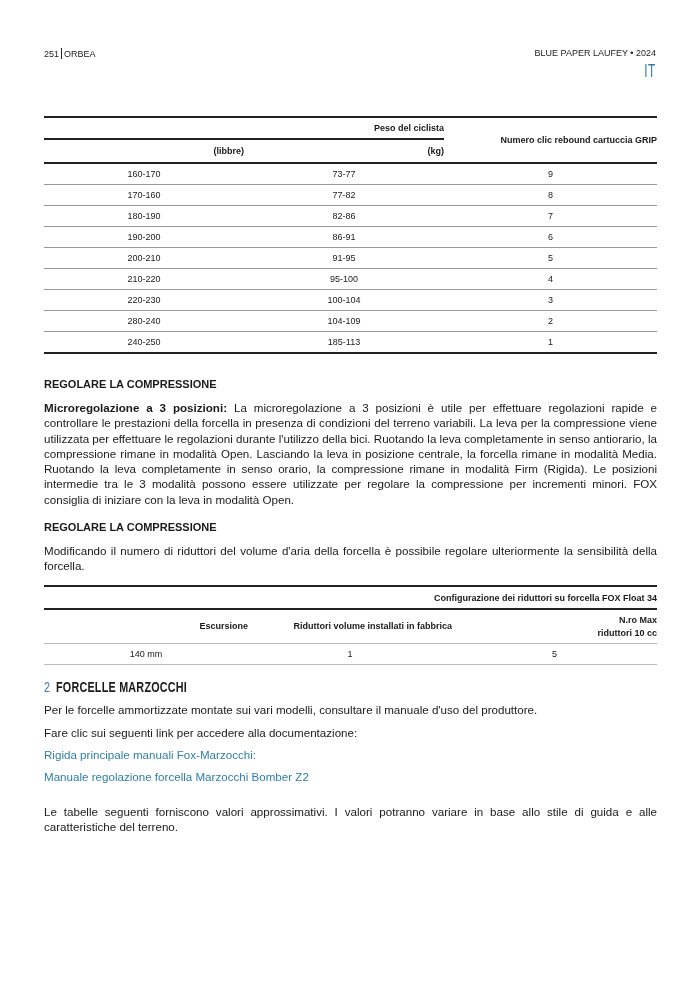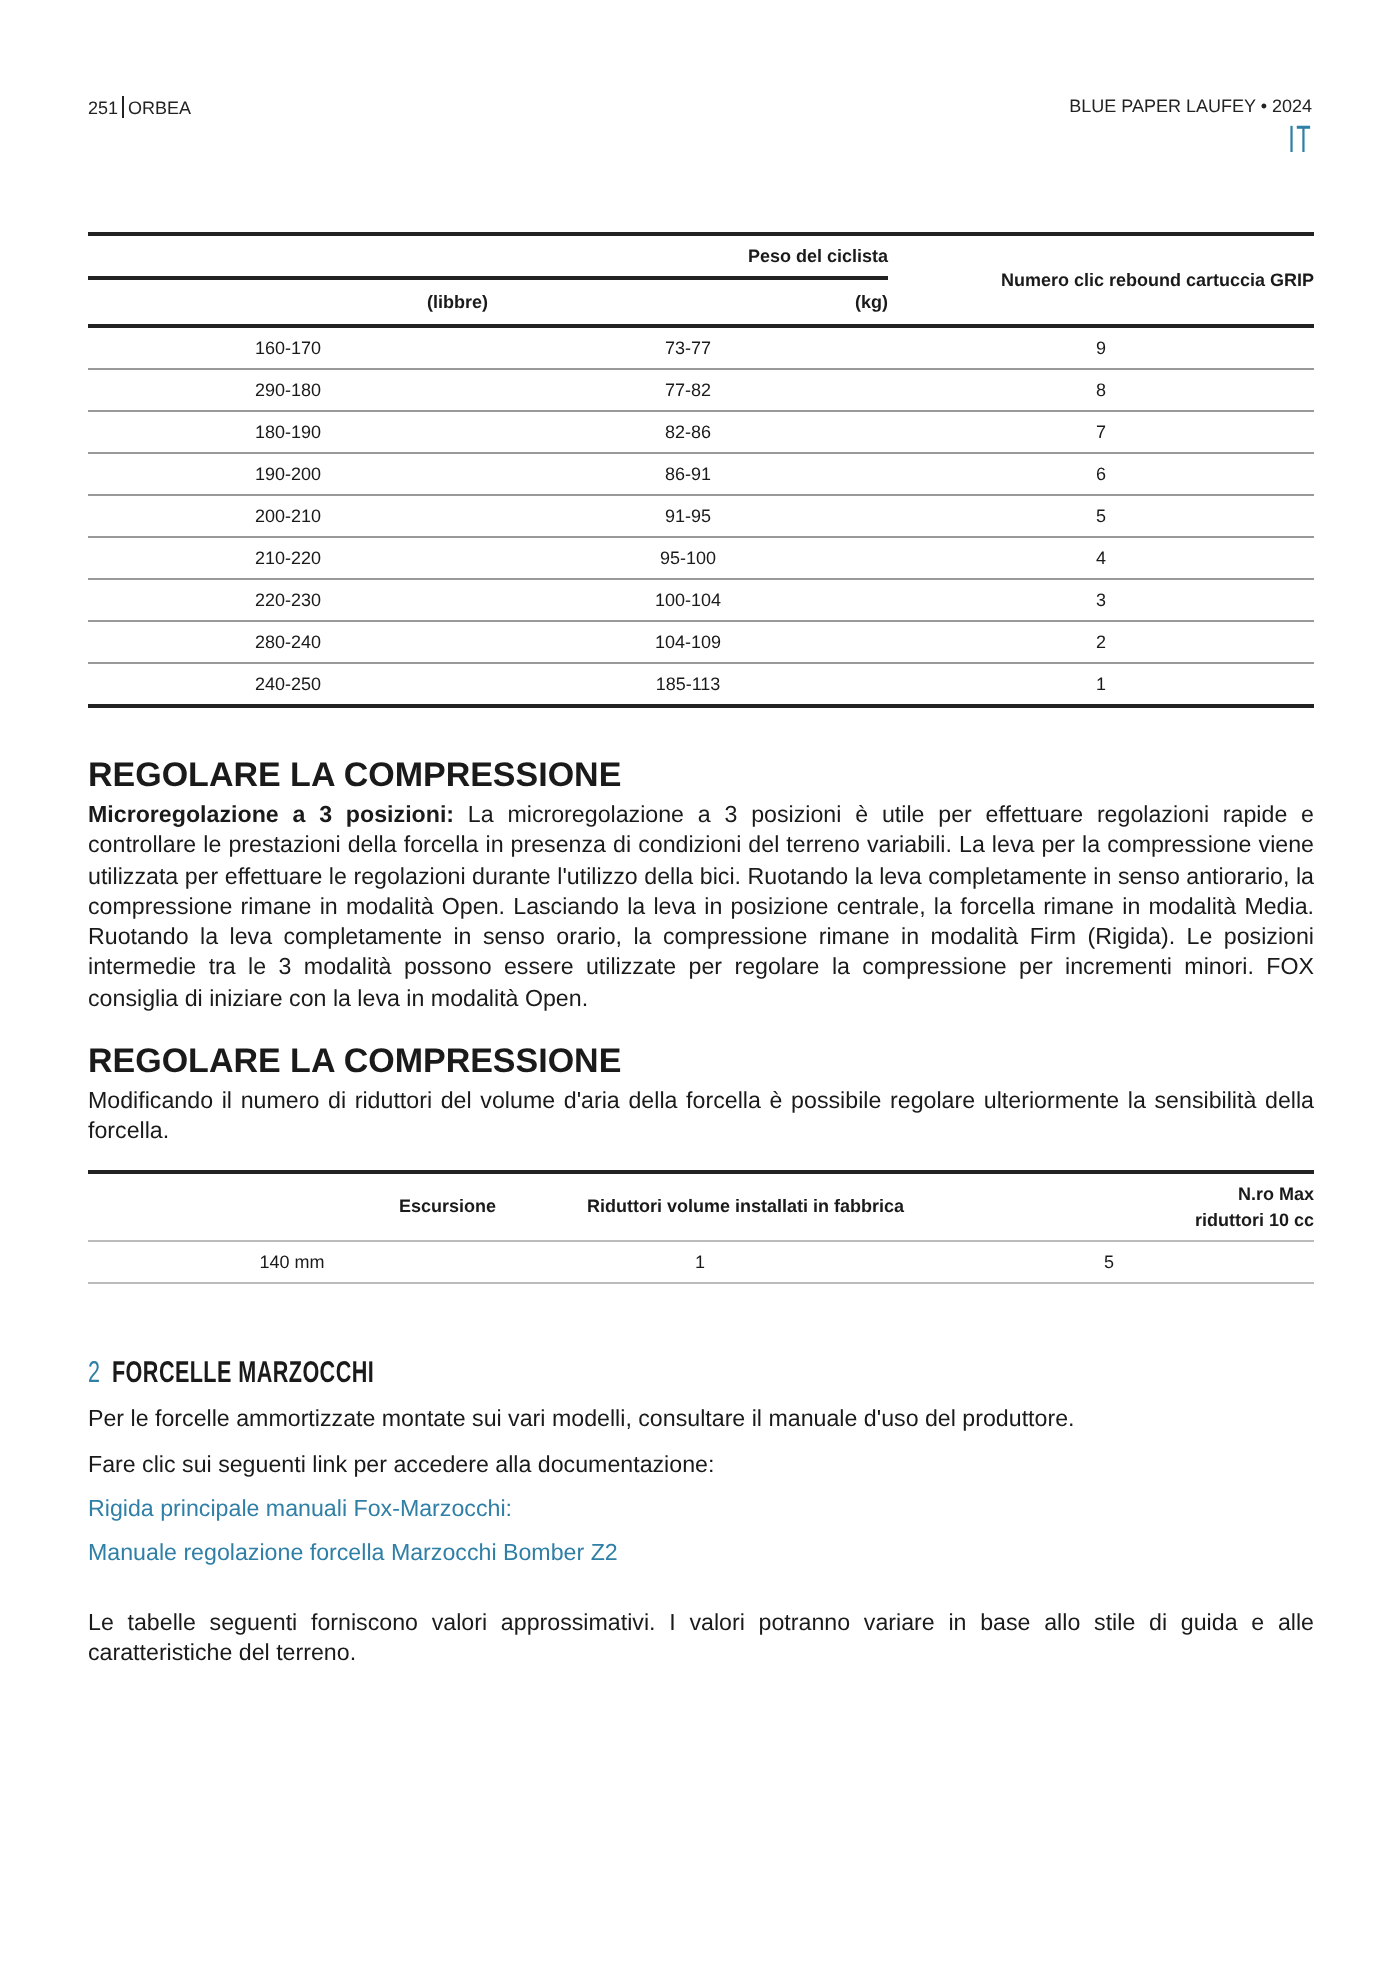--- a/index.html
+++ b/index.html
@@ -15,21 +15,21 @@
   th { font-weight: bold; text-align: right; }
 
   #t1 { top: 116px; border-top: 2px solid #222; }
   #t1 .h1 th { height: 20px; }
   #t1 .h2 th { height: 22px; border-top: 2px solid #222; }
   #t1 tr.body td { height: 20px; border-bottom: 1px solid #999; }
   #t1 tr.body:first-of-type td { }
   #t1 thead { border-bottom: 2px solid #222; }
   #t1 tbody tr:last-child td { border-bottom: 2px solid #222; }
 
-  .sec-title { position: absolute; left: 44px; font-size: 17px; font-weight: bold; color: #1a1a1a; }
+  .sec-title { position: absolute; left: 44px; font-size: 11px; font-weight: bold; color: #1a1a1a; }
   .para { position: absolute; left: 44px; width: 613px; font-size: 11.6px; line-height: 15.3px; text-align: justify; color: #1a1a1a; }
   .para b { font-weight: bold; }
 
   #t2 { top: 585px; border-top: 2px solid #222; }
   #t2 .cap th { height: 21px; border-bottom: 2px solid #222; }
   #t2 .hd th { height: 33px; border-bottom: 1px solid #bbb; line-height: 13px; }
   #t2 tbody td { height: 20px; border-bottom: 1px solid #bbb; }
 
   .h2title { position: absolute; left: 44px; top: 678px; font-size: 15px; font-weight: bold; letter-spacing: 0.3px; transform: scaleX(0.72); transform-origin: left top; white-space: nowrap; }
   .h2title .num { color: #2f7fa6; font-weight: normal; margin-right: 8px; }
@@ -56,21 +56,21 @@
       <th style="width:200px;">(kg)</th>
     </tr>
   </thead>
   <tbody>
     <tr class="body">
         <td>160-170</td>
         <td>73-77</td>
         <td>9</td>
       </tr>
     <tr class="body">
-        <td>290-180</td>
+        <td>170-160</td>
         <td>77-82</td>
         <td>8</td>
       </tr>
     <tr class="body">
         <td>180-190</td>
         <td>82-86</td>
         <td>7</td>
       </tr>
     <tr class="body">
         <td>190-200</td>
@@ -106,20 +106,23 @@
 </table>
 
 <div class="sec-title" style="top:378px;">REGOLARE LA COMPRESSIONE</div>
 <div class="para" style="top:400px;"><b>Microregolazione a 3 posizioni:</b><span> La microregolazione a 3 posizioni è utile per effettuare regolazioni rapide e controllare le prestazioni della forcella in presenza di condizioni del terreno variabili. La leva per la compressione viene utilizzata per effettuare le regolazioni durante l'utilizzo della bici. Ruotando la leva completamente in senso antiorario, la compressione rimane in modalità Open. Lasciando la leva in posizione centrale, la forcella rimane in modalità Media. Ruotando la leva completamente in senso orario, la compressione rimane in modalità Firm (Rigida). Le posizioni intermedie tra le 3 modalità possono essere utilizzate per regolare la compressione per incrementi minori. FOX consiglia di iniziare con la leva in modalità Open.</span></div>
 
 <div class="sec-title" style="top:521px;">REGOLARE LA COMPRESSIONE</div>
 <div class="para" style="top:543px;">Modificando il numero di riduttori del volume d'aria della forcella è possibile regolare ulteriormente la sensibilità della forcella.</div>
 
 <table id="t2">
   <thead>
+    <tr class="cap">
+        <th colspan="3">Configurazione dei riduttori su forcella FOX Float 34</th>
+      </tr>
     <tr class="hd">
       <th style="width:204px;">Escursione</th>
       <th style="width:204px;">Riduttori volume installati in fabbrica</th>
       <th><span>N.ro Max</span><br><span>riduttori 10 cc</span></th>
     </tr>
   </thead>
   <tbody>
     <tr>
       <td>140 mm</td>
       <td>1</td>

